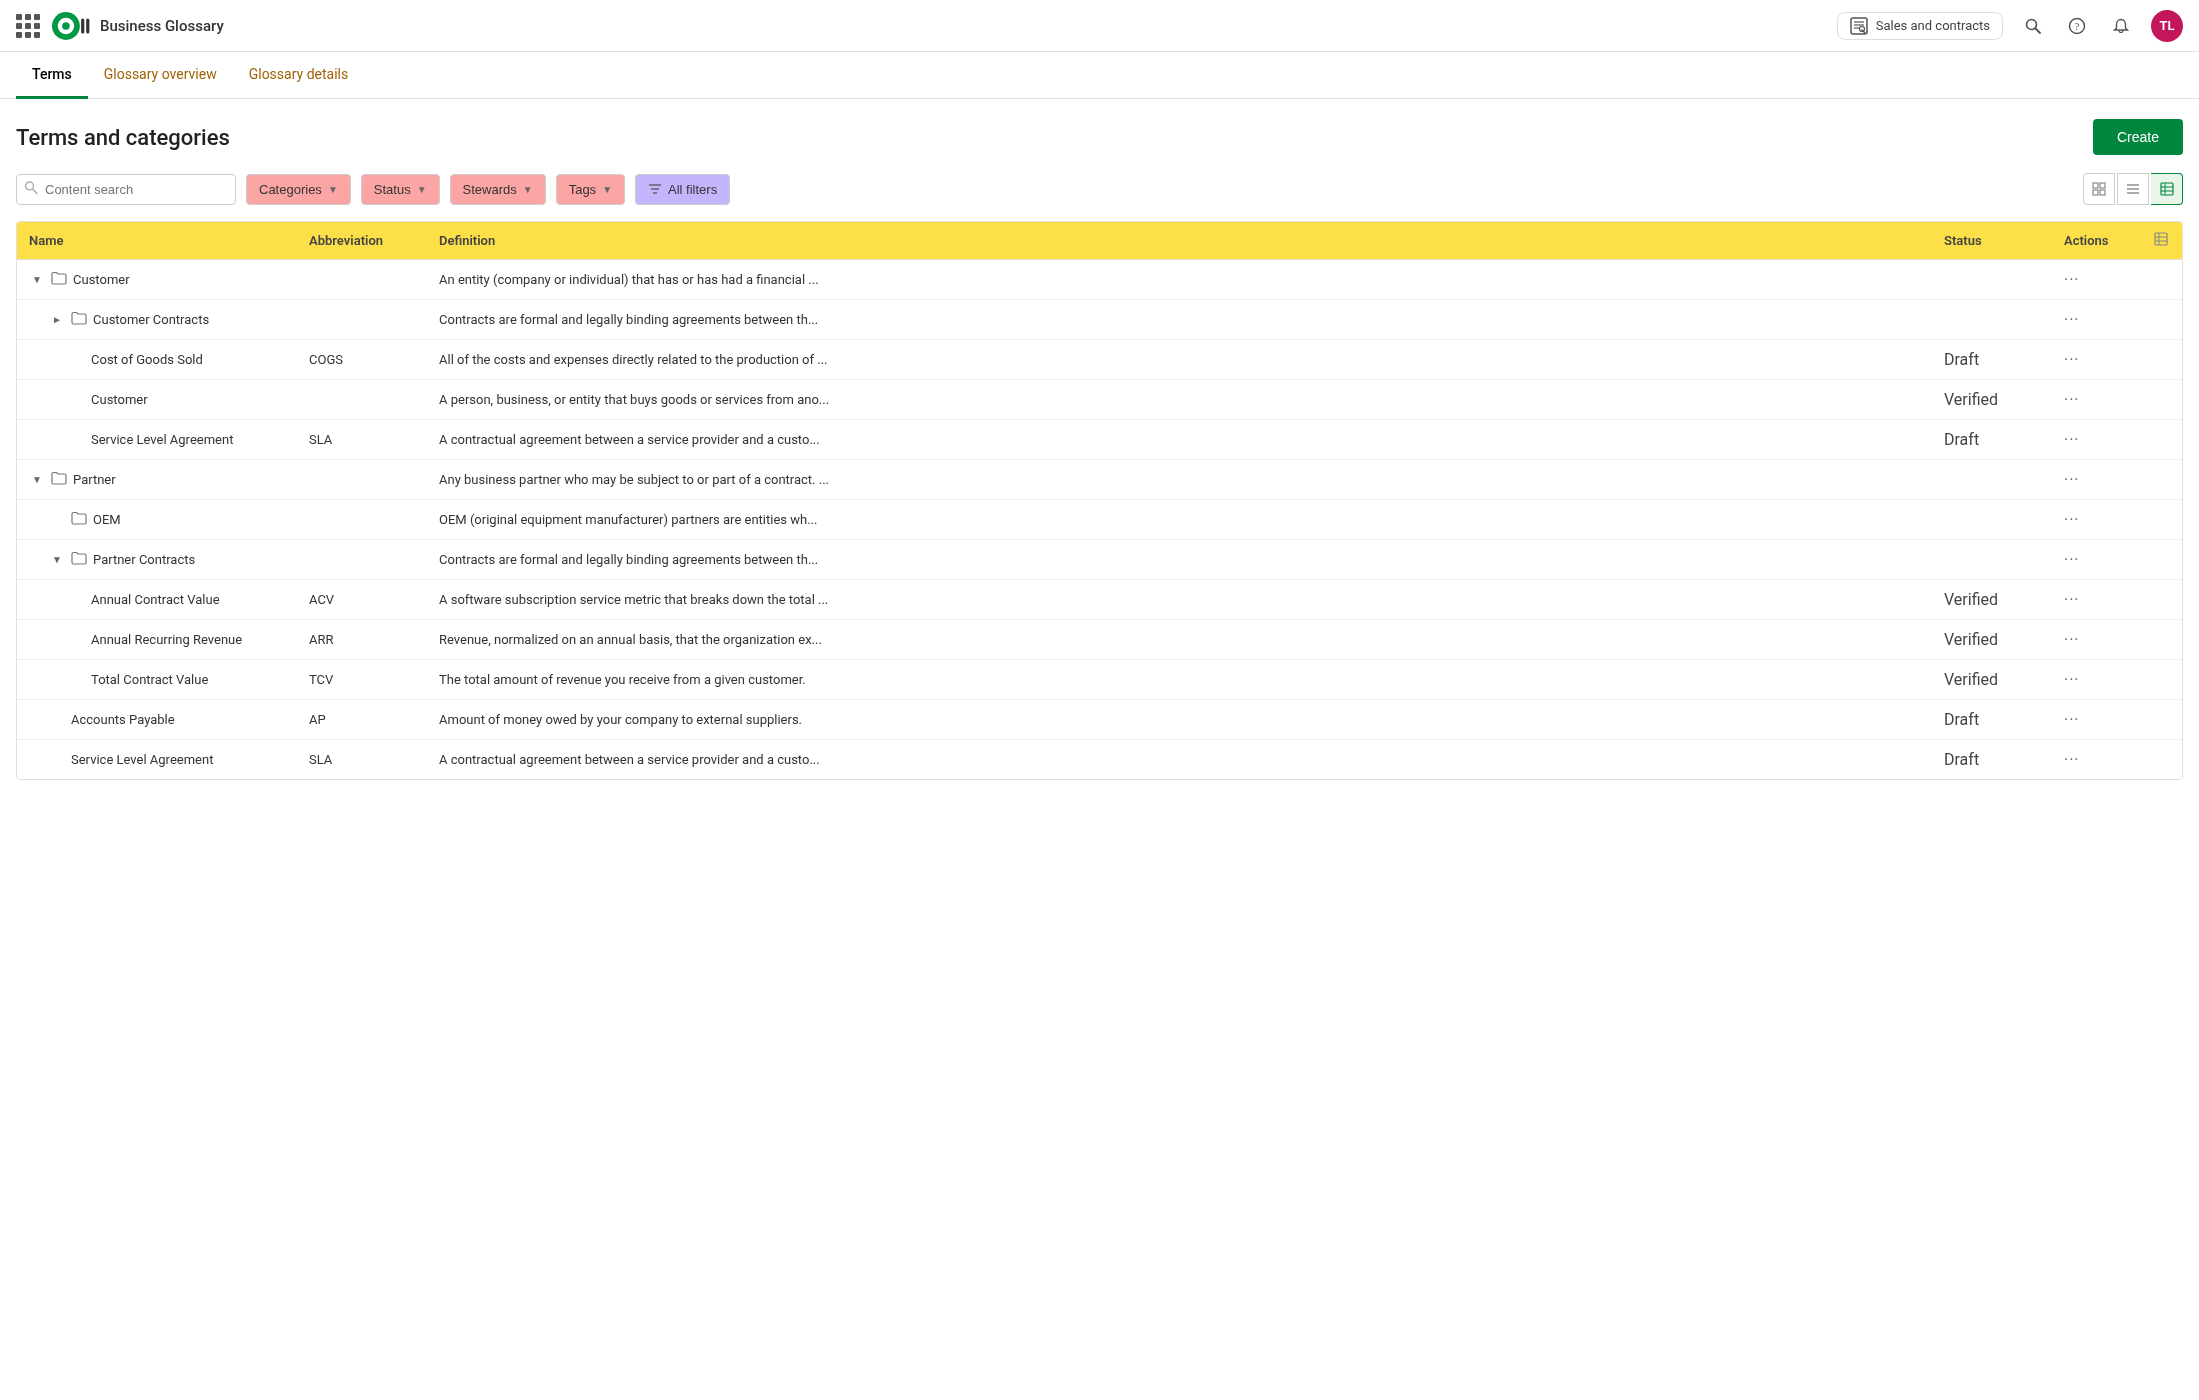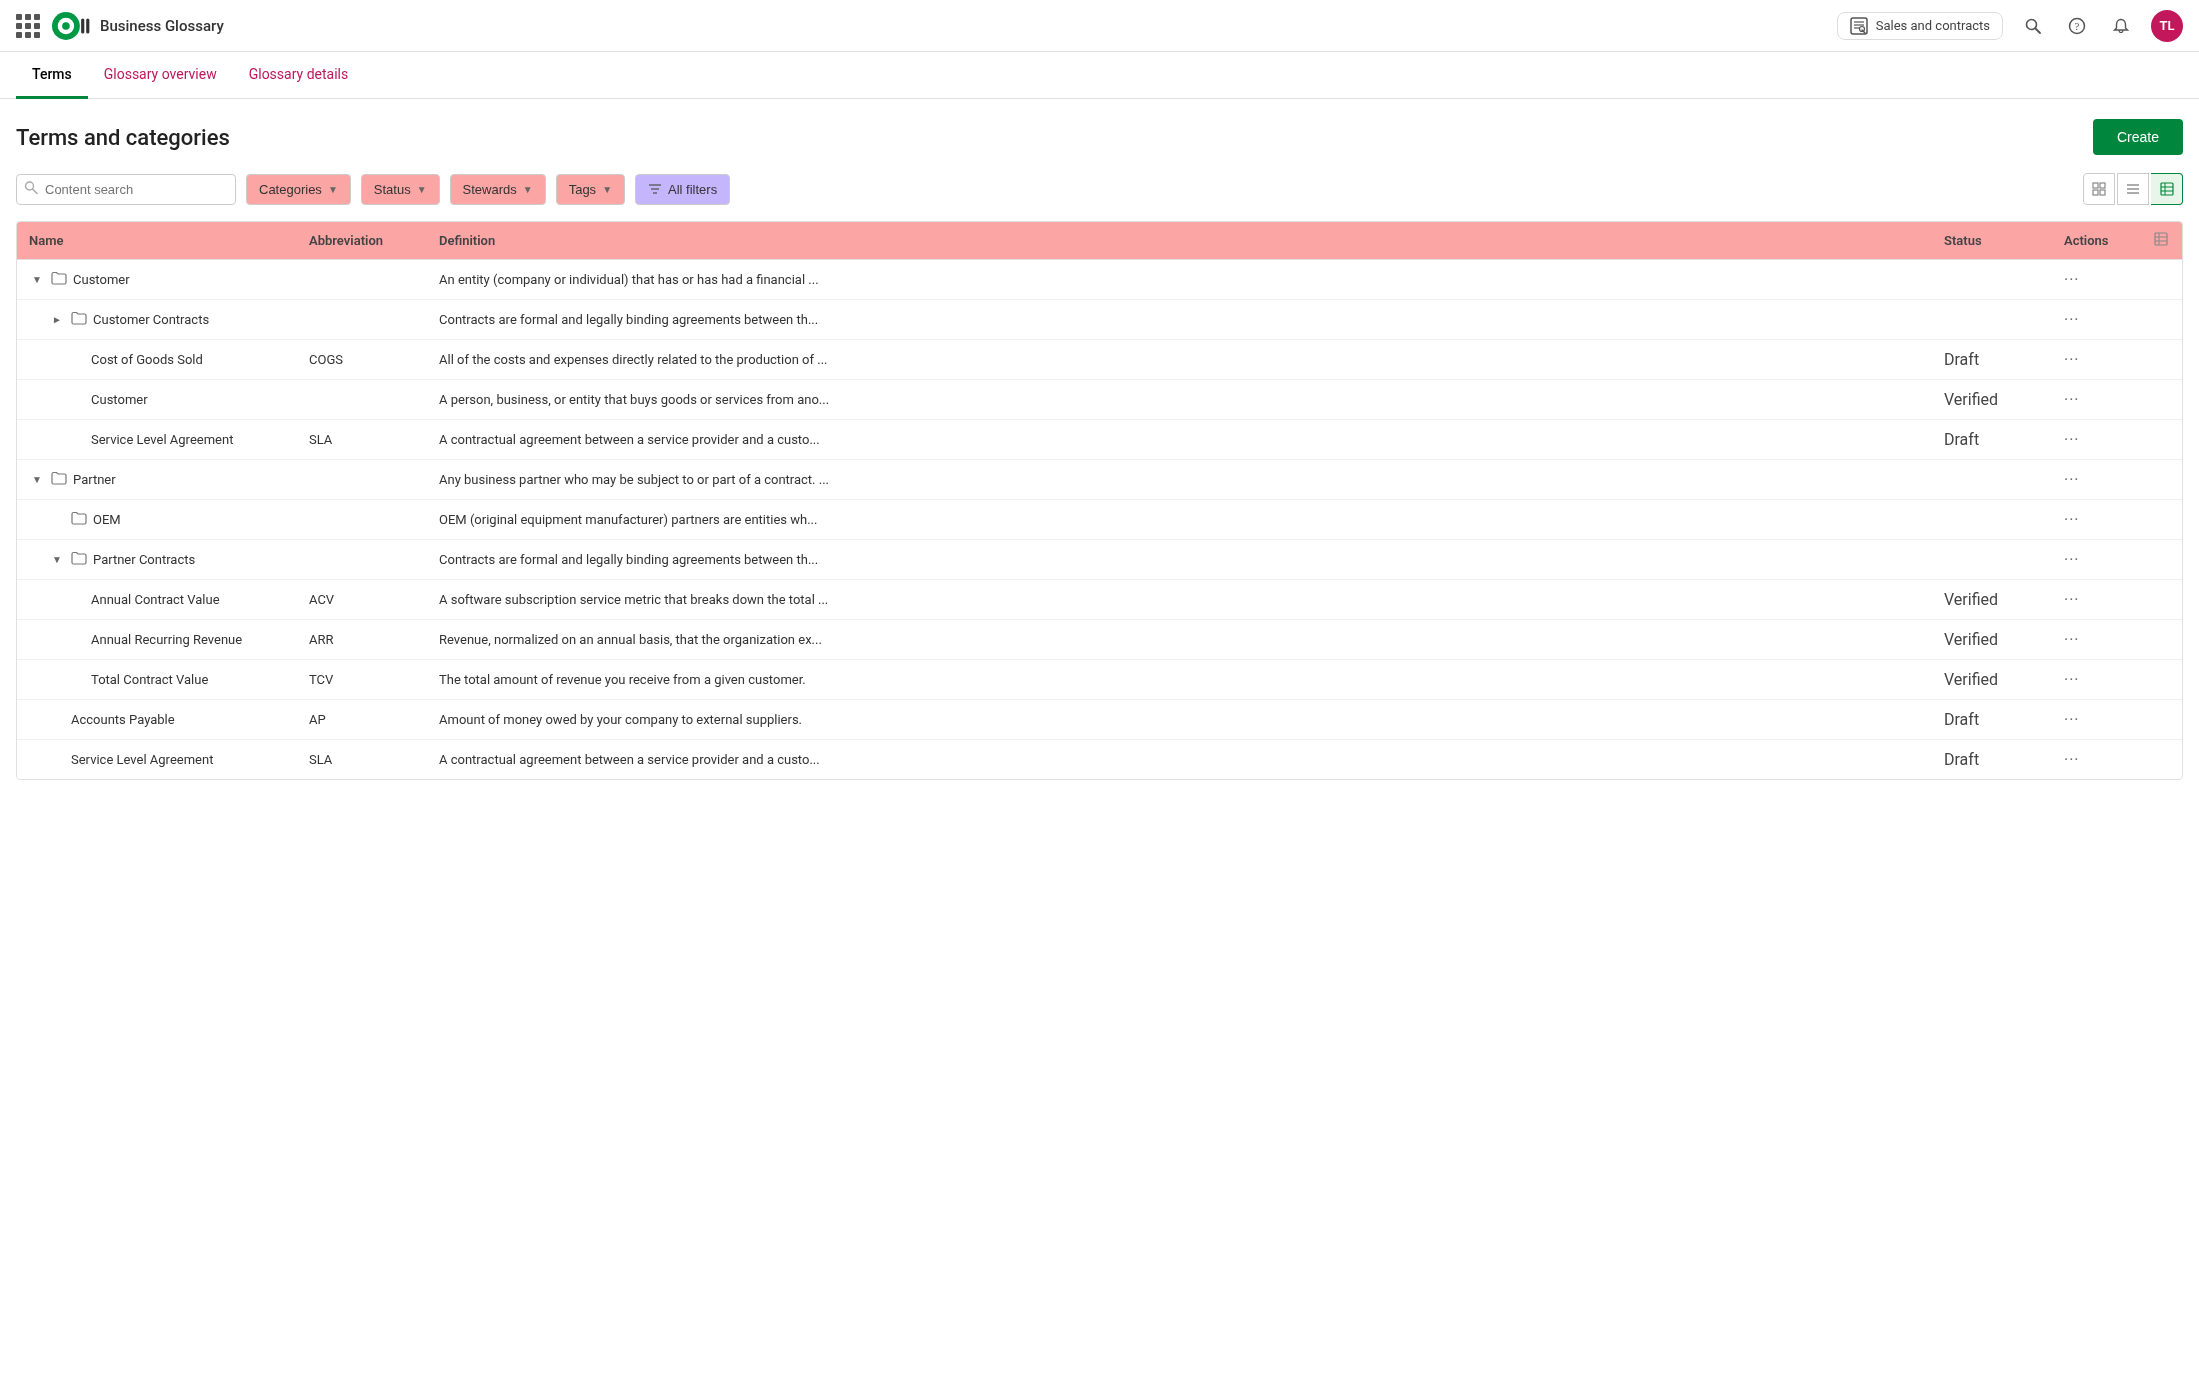--- a/index.html
+++ b/index.html
@@ -94,21 +94,21 @@
     .tabs-bar {
       display: flex;
       align-items: center;
       padding: 0 16px;
       border-bottom: 1px solid #e0e0e0;
       background: #fff;
     }
     .tab {
       padding: 14px 16px;
       font-size: 14px;
-      color: #be185d;
+      color: #a16207;
       cursor: pointer;
       border-bottom: 3px solid transparent;
       margin-bottom: -1px;
       white-space: nowrap;
     }
     .tab.active {
       color: #000;
       border-bottom: 3px solid #00873d;
       font-weight: 500;
     }
@@ -226,21 +226,21 @@
     .table-wrap {
       border: 1px solid #e0e0e0;
       border-radius: 4px;
       overflow: hidden;
     }
     table {
       width: 100%;
       border-collapse: collapse;
     }
     thead tr {
-      background: #fca5a5;
+      background: #fde047;
       border-bottom: 1px solid #e0e0e0;
     }
     thead th {
       padding: 10px 12px;
       font-weight: 600;
       font-size: 13px;
       color: #444;
       text-align: left;
       white-space: nowrap;
     }

